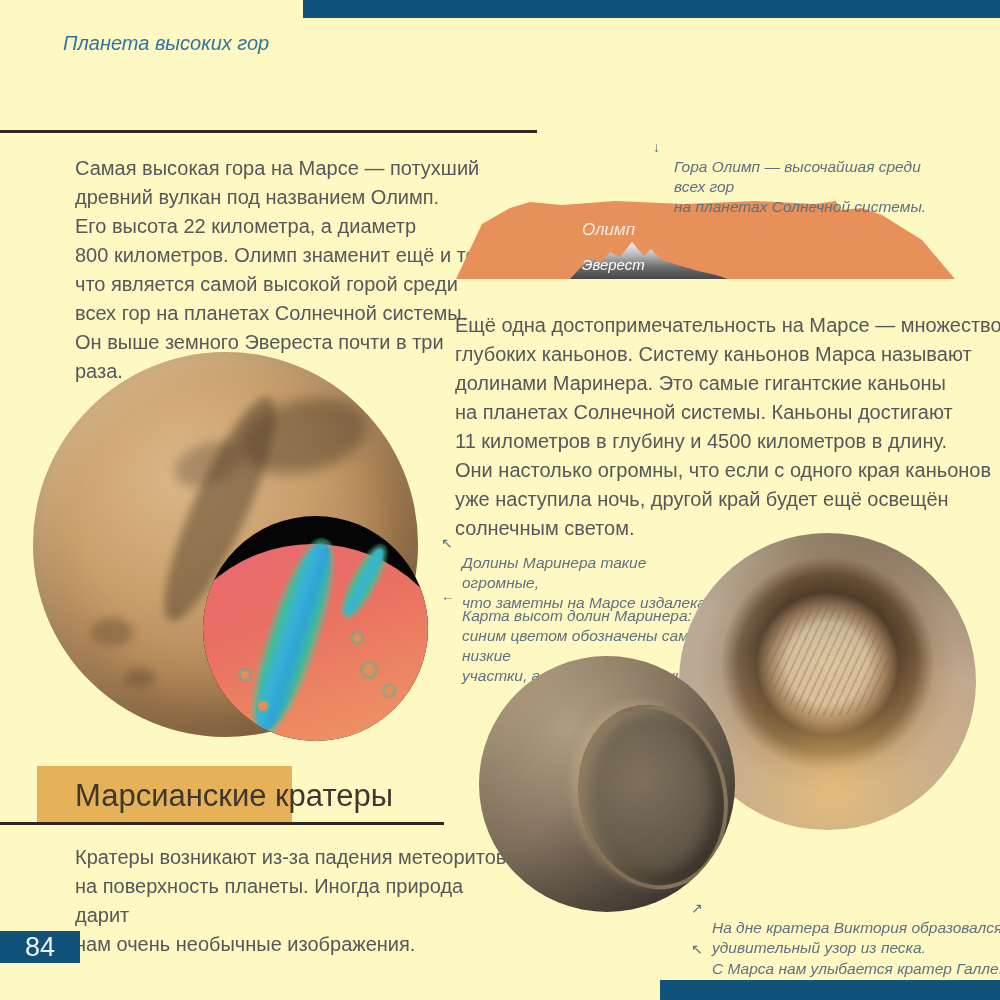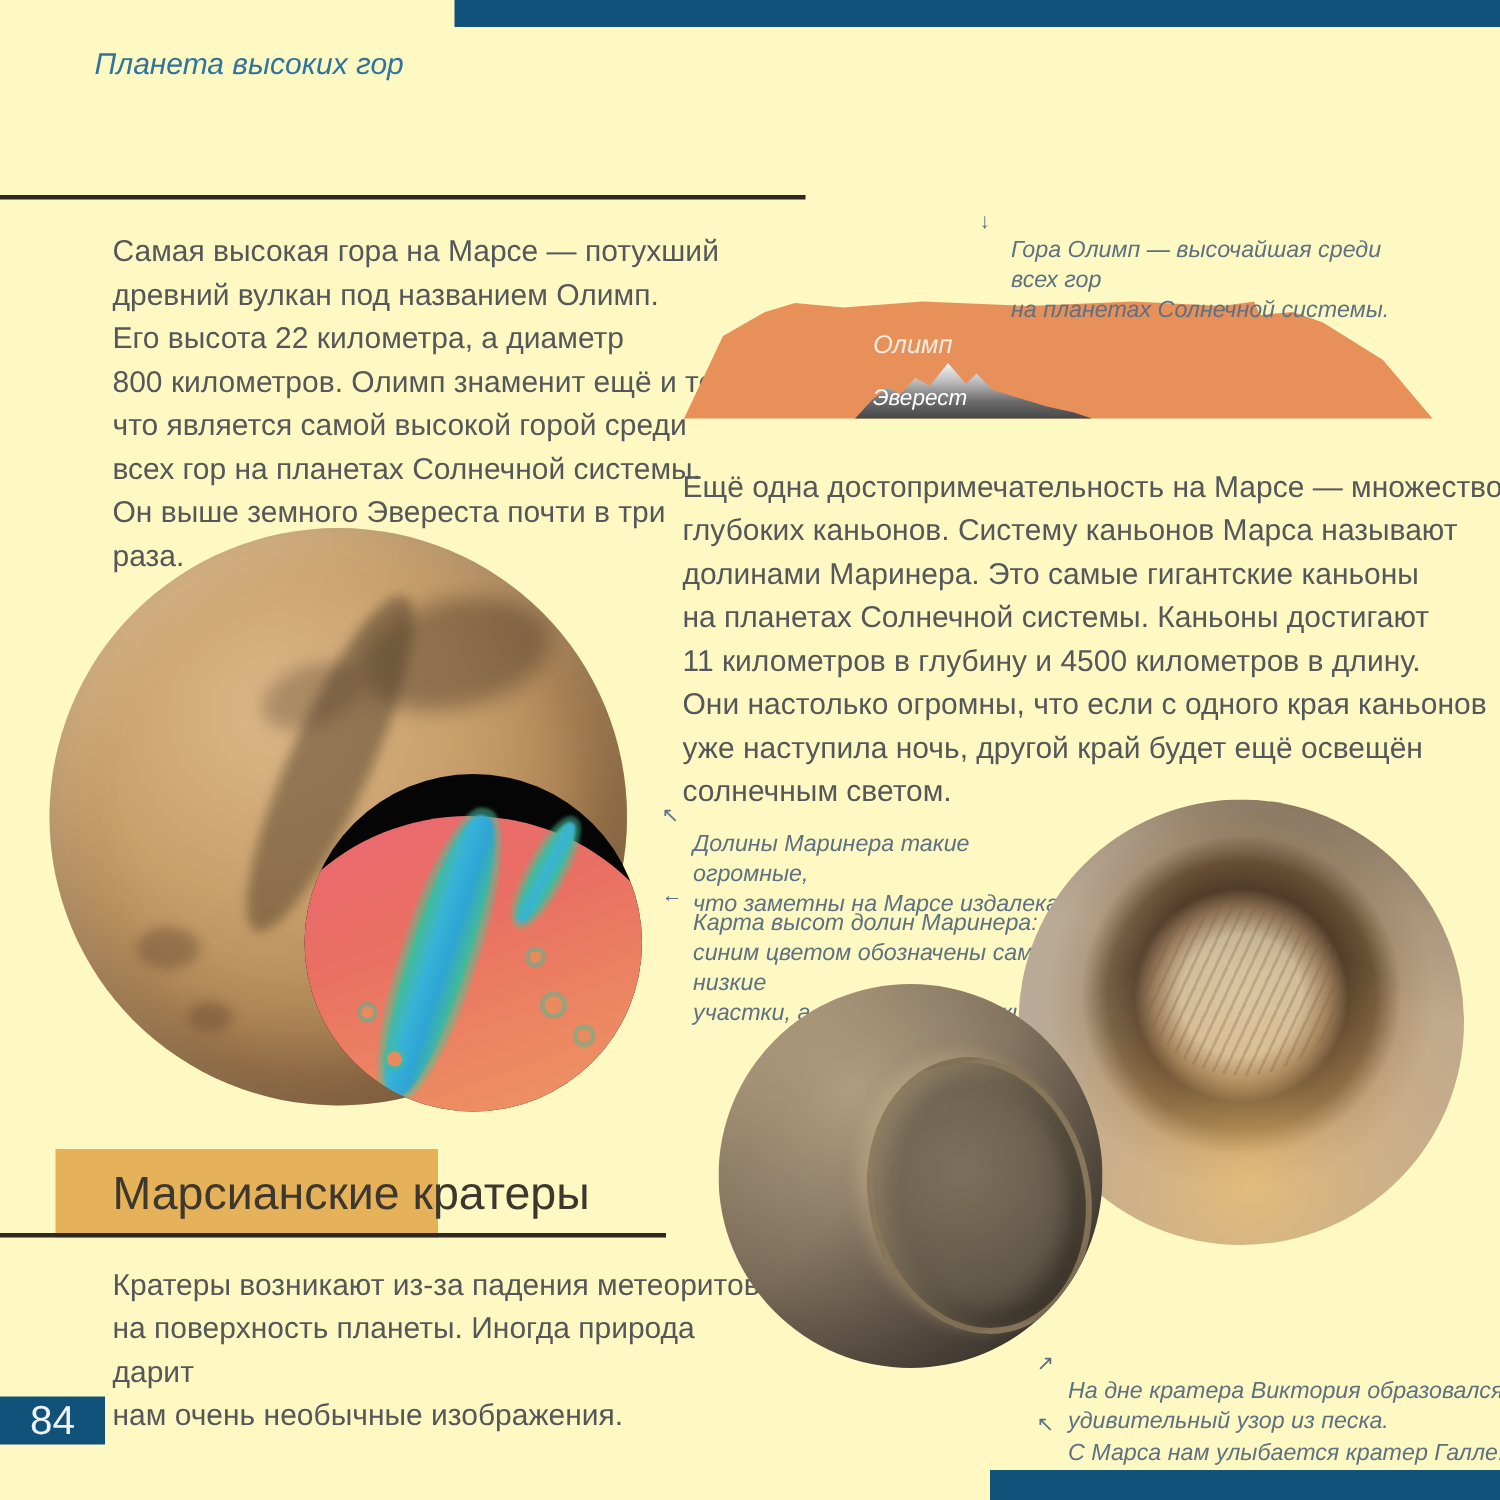--- a/index.html
+++ b/index.html
@@ -69,21 +69,21 @@
       linear-gradient(100deg, rgba(160,170,185,.28) 0%, rgba(160,170,185,0) 35%),
       linear-gradient(195deg, rgba(45,35,28,.5) 0%, rgba(45,35,28,.15) 22%, rgba(0,0,0,0) 40%),
       radial-gradient(circle at 52% 86%, rgba(250,200,115,.6) 0%, rgba(250,200,115,.25) 25%, rgba(250,200,115,0) 55%),
       radial-gradient(circle at 50% 44%, #d8c5a6 0%, #d0bc9d 18%, #97795a 26%, #553f2a 32%, #6f5638 40%, #b49a7c 48%, #c0a98c 58%, #c3ac90 100%);}
   .victoria .dunes{position:absolute;left:82px;top:66px;width:134px;height:118px;border-radius:50%;
     background:repeating-linear-gradient(115deg, rgba(120,98,70,.28) 0 2px, rgba(0,0,0,0) 2px 7px);}
   
   .banner2{left:37px;top:766px;width:255px;height:59px;background:#e5b159;}
   .title2{left:75px;top:766px;height:44px;line-height:59px;font-size:31px;color:#3d372e;white-space:nowrap;z-index:5;}
   
-  .pagebox{left:0;top:931px;width:70px;height:32px;background:#11527a;color:#eef2f5;
+  .pagebox{left:0;top:931px;width:80px;height:32px;background:#11527a;color:#eef2f5;
     font-size:27px;text-align:center;line-height:32px;}
 </style>
 </head>
 <body>
 
 <div class="page">
 
   <div class="abs bar top-bar"></div>
 
   <div class="abs kicker">Планета высоких гор</div>

